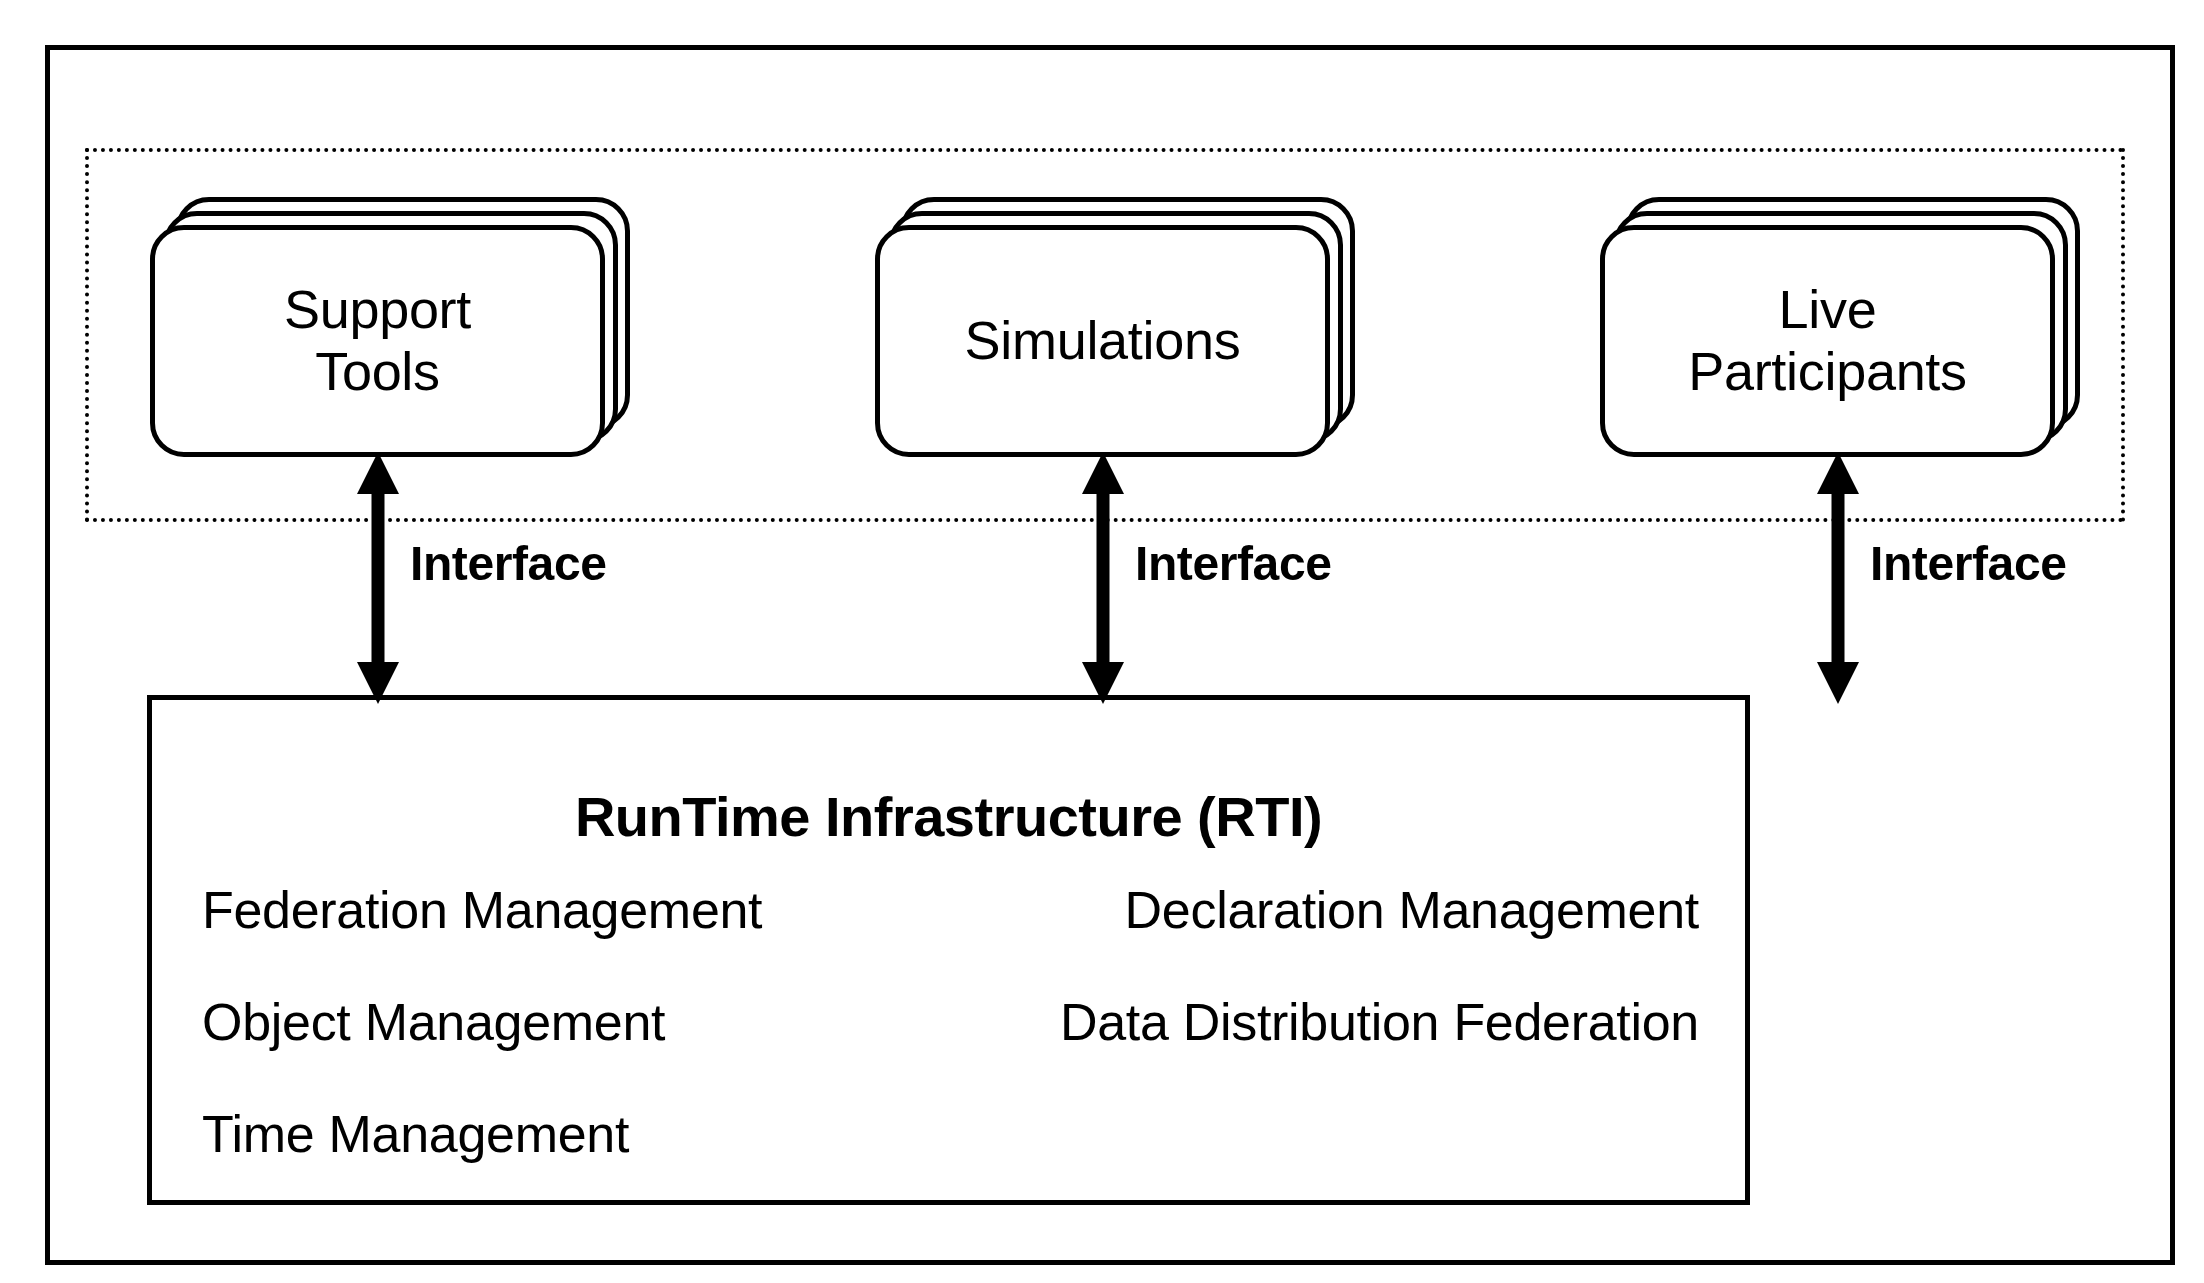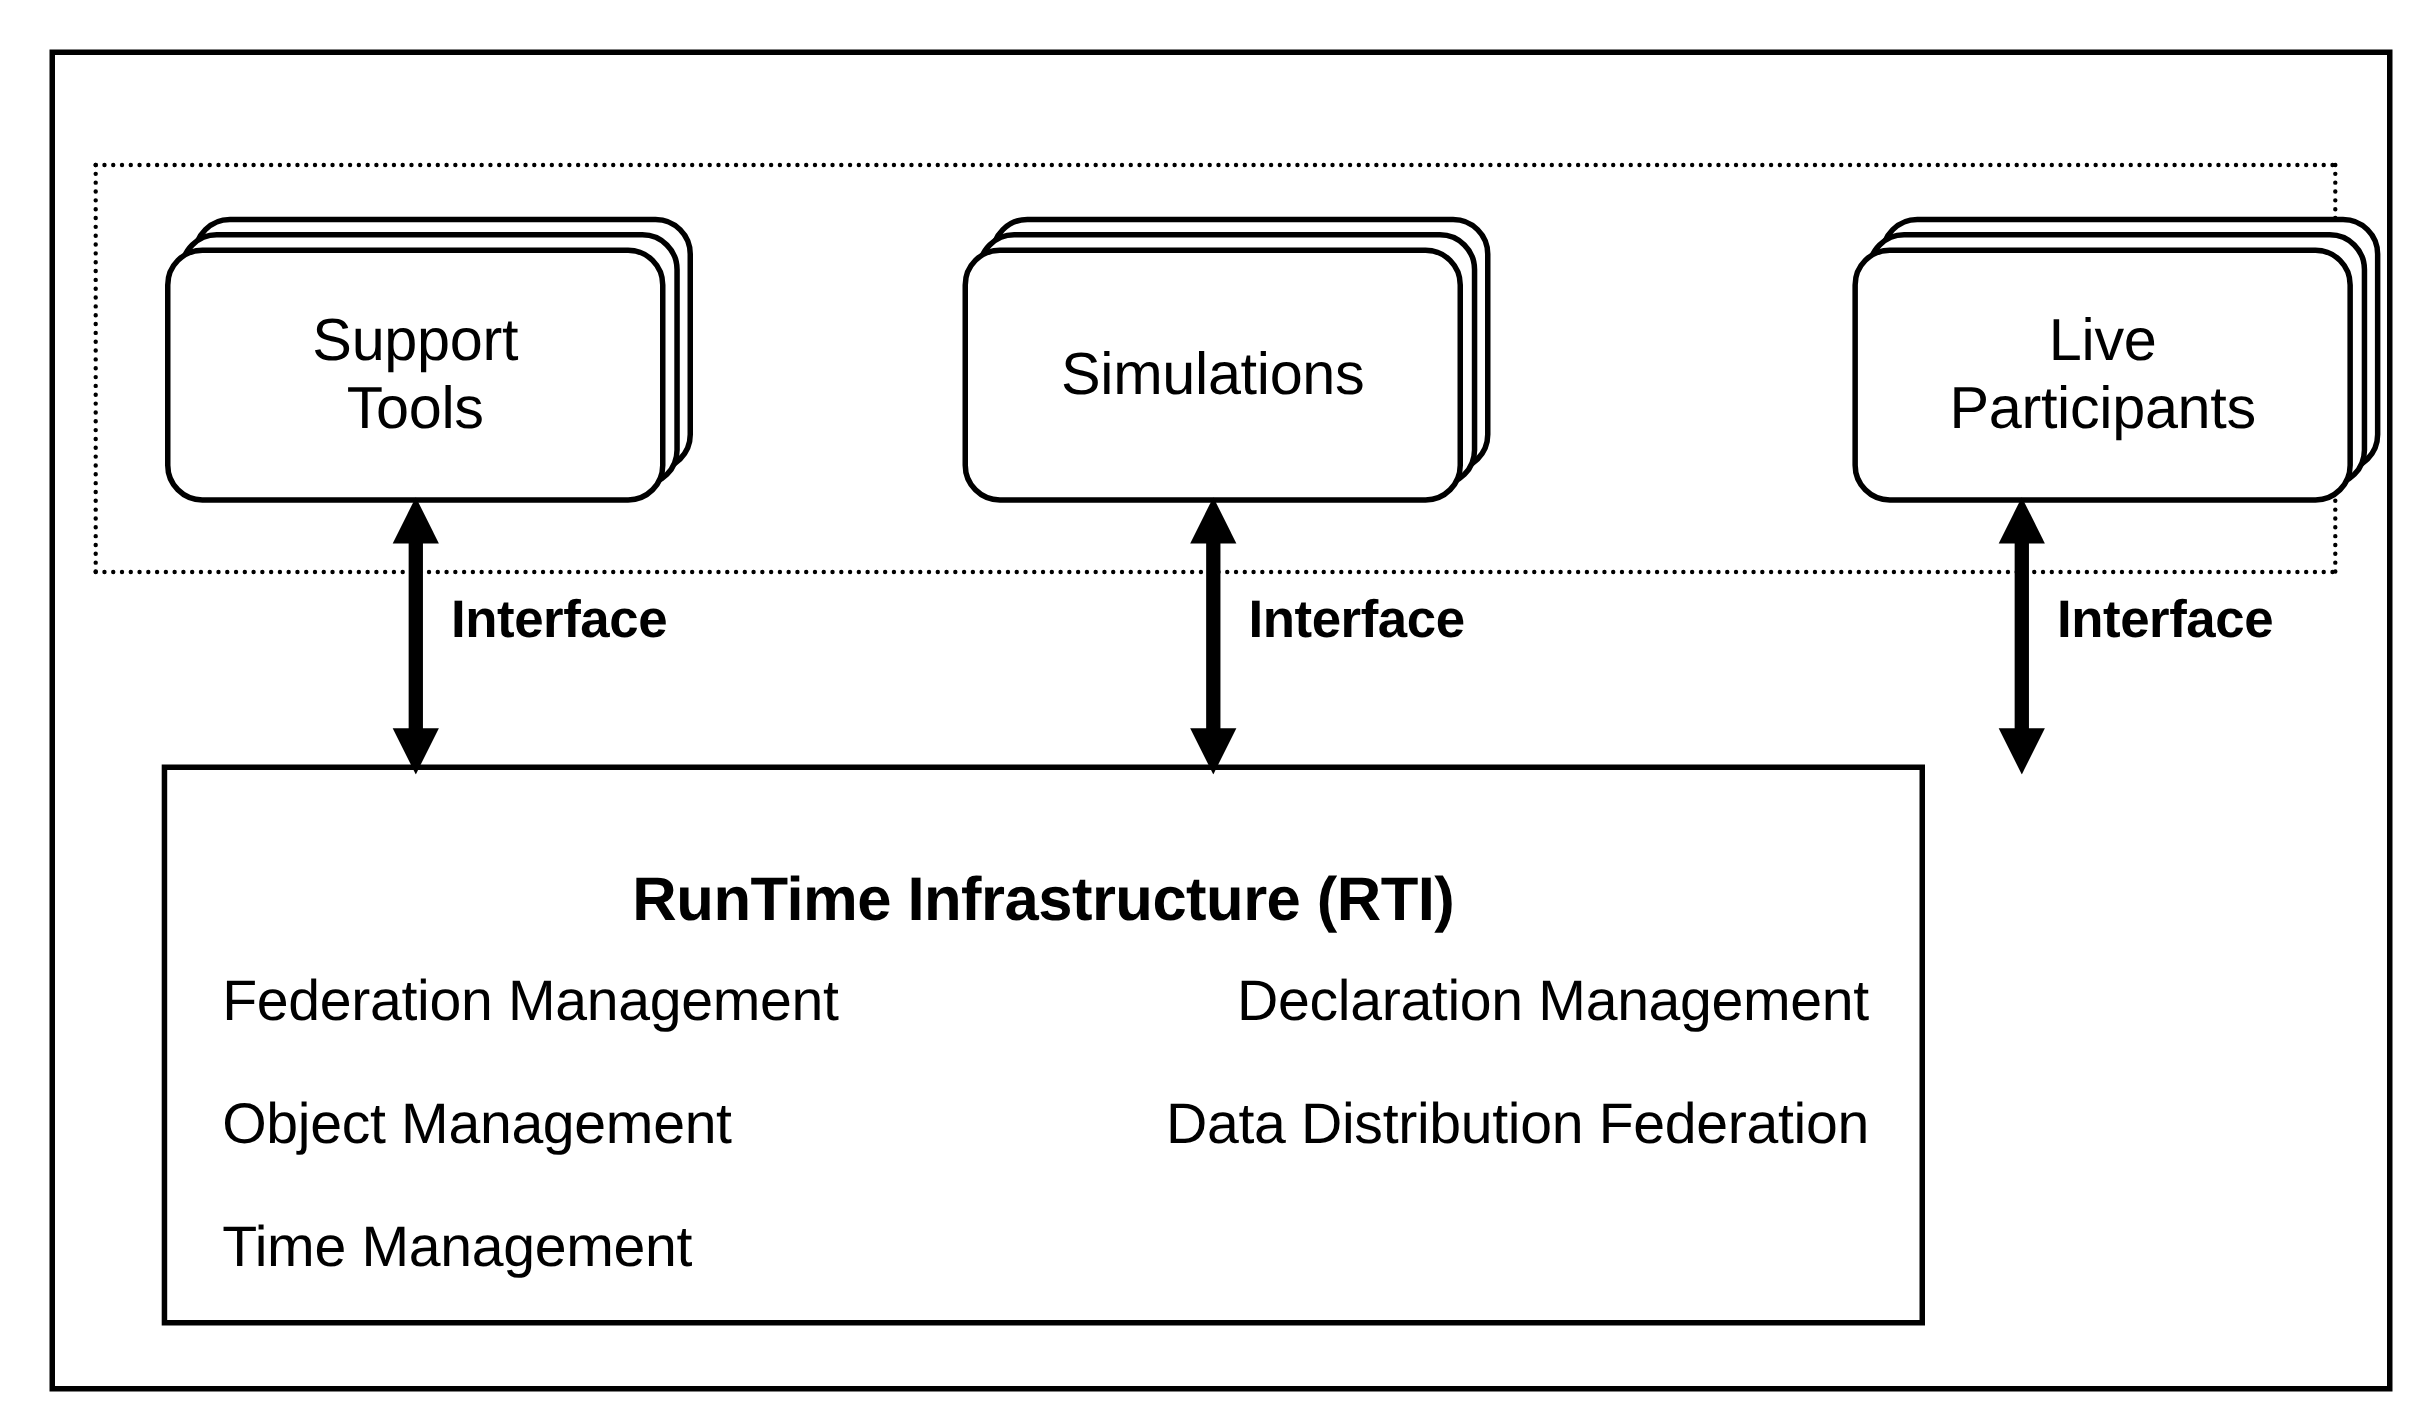--- a/index.html
+++ b/index.html
@@ -93,21 +93,21 @@
   .card-label {
     font-size: 54px;
     line-height: 1.14;
     font-weight: normal;
     letter-spacing: -0.3px;
     white-space: pre-line;
   }
 
   .stack-support   { left: 150px;  top: 197px; }
   .stack-sim       { left: 875px;  top: 197px; }
-  .stack-live      { left: 1684px; top: 197px; padding-left: 16px; }
+  .stack-live      { left: 1600px; top: 197px; padding-left: 16px; }
 
   
   .iface-arrow {
     position: absolute;
     top: 452px;
     width: 44px;
     height: 252px;
     z-index: 5;
   }
   .iface-arrow svg { display: block; }

